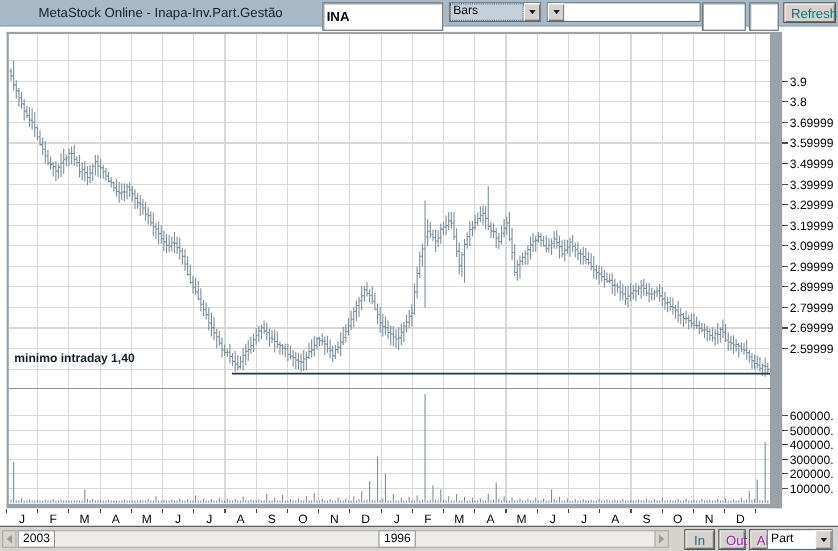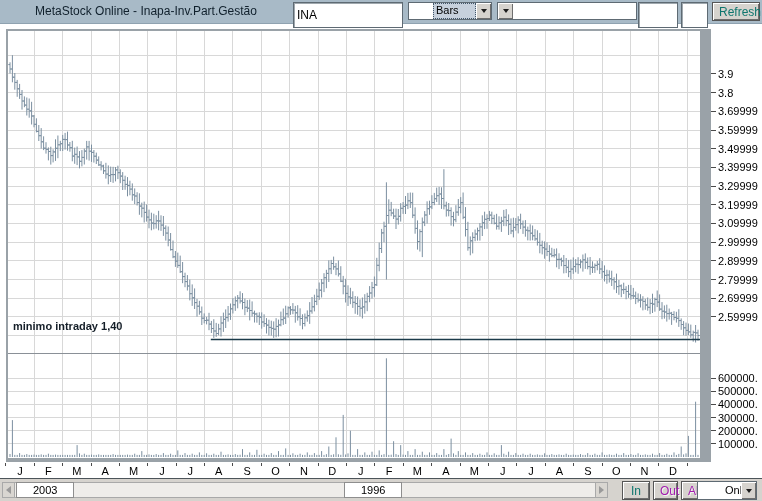--- a/index.html
+++ b/index.html
@@ -3,26 +3,26 @@
 <meta charset="utf-8">
 <style>
   html,body{margin:0;padding:0;background:#fff;}
   body{font-family:"Liberation Sans", sans-serif;}
   .screen{position:relative;width:762px;height:501px;background:#fff;overflow:hidden;}
 
   
   .toolbar{position:absolute;left:0;top:0;width:762px;height:23px;background:#a8bac7;border-bottom:1px solid #8fa2b0;}
   .tb-title{position:absolute;left:0;top:4px;width:292px;text-align:center;font-size:12px;color:#10202c;}
   .field{position:absolute;top:2px;height:18px;background:#fff;border:1px solid #5e6a73;
-         box-shadow:inset 1px 1px 0 #9fa8ae;font-size:12px;padding:12px 3px;box-sizing:border-box;color:#000;}
+         box-shadow:inset 1px 1px 0 #9fa8ae;font-size:12px;padding:12px 3px;box-sizing:border-box;color:#000;font-weight:bold;}
   .tb-symbol{left:293px;width:110px;}
   .tb-p1{left:638px;width:40px;}
   .tb-p2{left:681px;width:27px;}
   .combo{position:absolute;top:2px;height:18px;border:1px solid #5e6a73;background:#fff;box-sizing:border-box;display:flex;}
-  .combo-field{flex:1;font-size:11px;line-height:15px;padding:0 3px;white-space:nowrap;overflow:hidden;color:#000;margin-left:24px;}
+  .combo-field{flex:1;font-size:11px;line-height:15px;padding:0 3px;white-space:nowrap;overflow:hidden;color:#000;}
   .combo-field.sel{background:#c6d0dc;outline:1px dotted #41566a;outline-offset:-1px;}
   .combo-btn{width:15px;background:#d6d3ce;box-shadow:inset 1px 1px 0 #fff,inset -1px -1px 0 #6e6e6e;
              display:flex;align-items:center;justify-content:center;}
   .tri-down{width:0;height:0;border-left:3px solid transparent;border-right:3px solid transparent;border-top:4px solid #1c1c1c;}
   .cb-bars{left:408px;width:84px;}
   .cb-ind{left:497px;width:140px;}
   .push{background:#d6d3ce;border:1px solid #565656;box-shadow:inset 1px 1px 0 #fff,inset -1px -1px 0 #6e6e6e;
         font-size:12px;color:#0f766e;font-family:"Liberation Sans",sans-serif;}
   .refresh{position:absolute;left:712px;top:2px;width:48px;height:19px;}
 
@@ -32,21 +32,21 @@
   
   .bottombar{position:absolute;left:0;top:478px;width:762px;height:23px;background:#d6d3ce;border-top:1px solid #4c545a;box-sizing:border-box;}
   .track{position:absolute;left:2px;top:3px;width:606px;height:16px;background:#efedea;border:1px solid #a9a9a9;box-sizing:border-box;}
   .sb-btn{position:absolute;top:3px;width:13px;height:16px;background:#d9d6d1;border:1px solid #a9a9a9;box-sizing:border-box;
           display:flex;align-items:center;justify-content:center;}
   .sb-left{left:2px;}
   .sb-right{left:595px;}
   .tri-left{width:0;height:0;border-top:4px solid transparent;border-bottom:4px solid transparent;border-right:5px solid #9a9a9a;}
   .tri-right{width:0;height:0;border-top:4px solid transparent;border-bottom:4px solid transparent;border-left:5px solid #9a9a9a;}
   .yearbox{position:absolute;top:3px;height:16px;background:#fff;border:1px solid #8e8e8e;box-sizing:border-box;
-           font-size:11px;line-height:14px;padding:0 16px;color:#000;}
+           font-size:11px;line-height:14px;padding:0 4px;color:#000;}
   .yb-1{left:16px;}
   .yb-2{left:344px;}
   .zoom-btn{position:absolute;top:2px;height:19px;text-align:center;margin-left:12px;}
   .z-in{left:610px;width:28px;}
   .z-out{left:641px;width:25px;}
   .z-all{left:669px;width:25px;}
   .disabled{color:#a21caf;text-shadow:1px 1px 0 #f4f4f2;}
   .cb-daily{left:697px;width:60px;top:2px;height:19px;position:absolute;}
   .cb-daily .combo-field{line-height:16px;}
 </style>
@@ -141,19 +141,19 @@
       </div>
     <div class="sb-btn sb-right">
         <span class="tri-right"></span>
       </div>
     <div class="yearbox yb-1">2003</div>
     <div class="yearbox yb-2">1996</div>
     <button class="push zoom-btn z-in">In</button>
     <button class="push zoom-btn z-out disabled">Out</button>
     <button class="push zoom-btn z-all disabled">All</button>
     <div class="combo cb-daily">
-      <div class="combo-field">Online</div>
+      <div class="combo-field">Part</div>
       <div class="combo-btn">
           <span class="tri-down"></span>
         </div>
     </div>
   </div>
 </div>
 
 </body></html>

